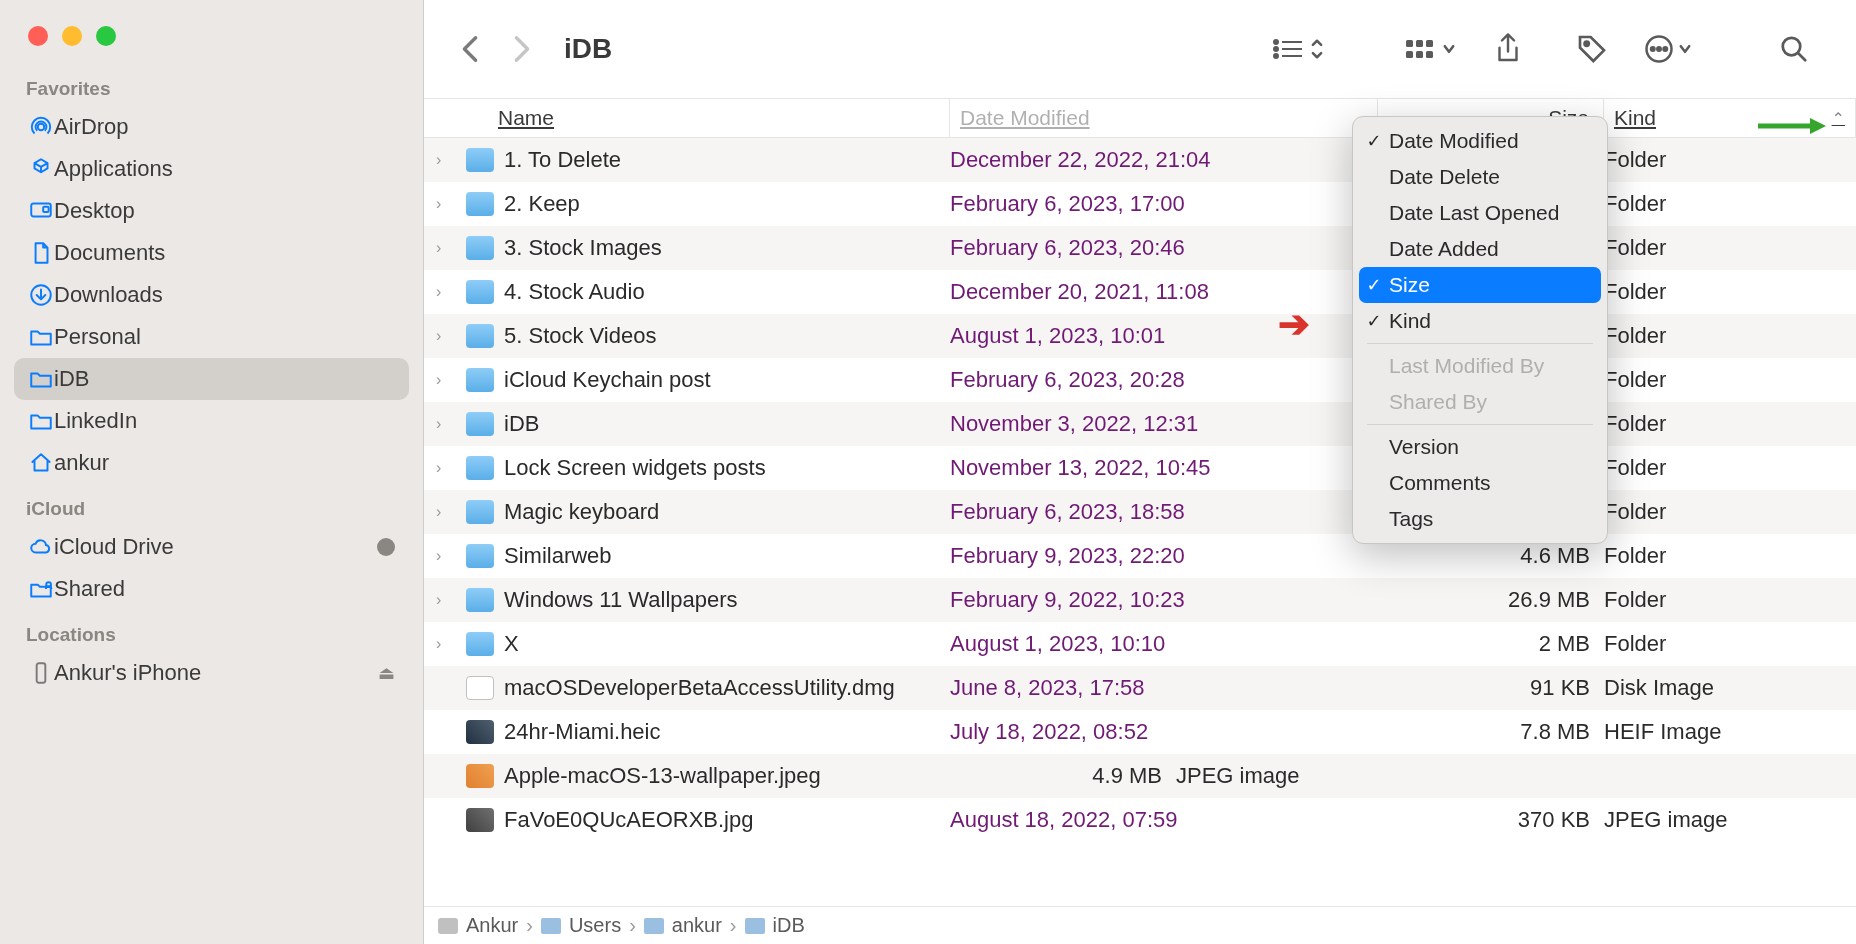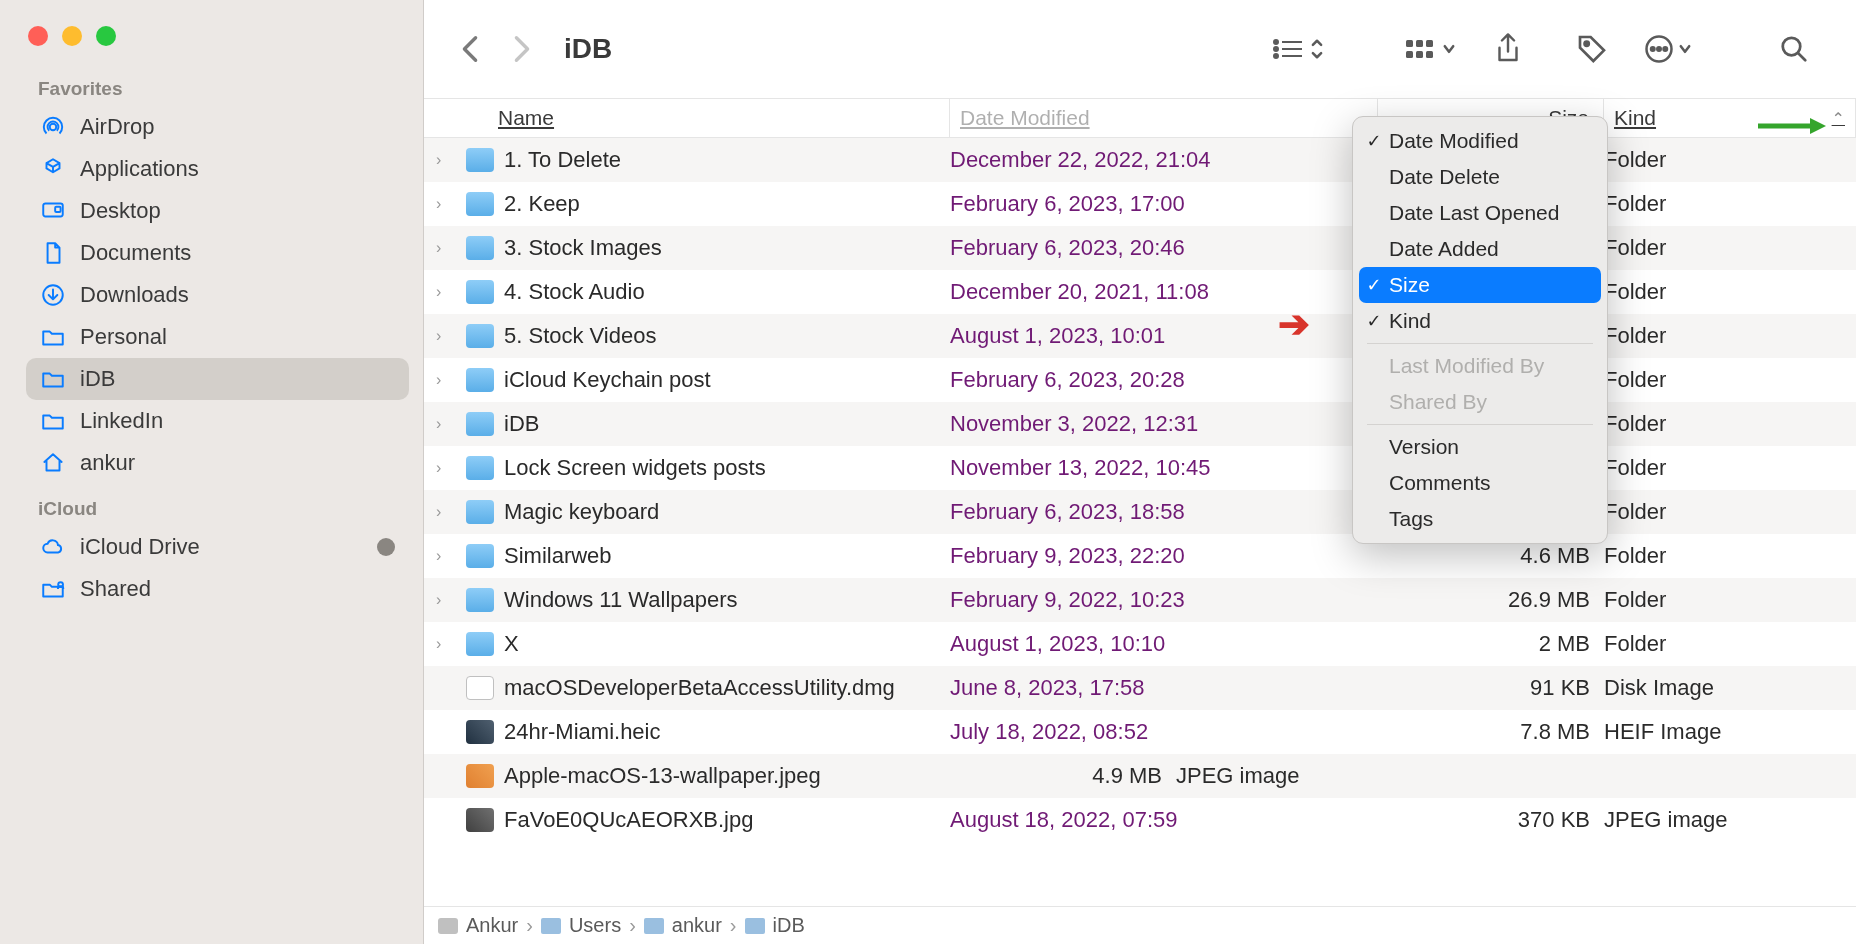--- a/index.html
+++ b/index.html
@@ -4,23 +4,23 @@
 <style>
 * { box-sizing: border-box; margin: 0; padding: 0; font-family: -apple-system, BlinkMacSystemFont, "Helvetica Neue", sans-serif; }
 html, body { width: 1856px; height: 944px; overflow: hidden; background: #fff; }
 .window { display: flex; width: 100%; height: 100%; background: #fff; }
 .sidebar { width: 424px; height: 100%; background: linear-gradient(#ece8e5,#ece8e5); border-right: 1px solid #d0ccc9; padding-top: 20px; }
 .tlights { display: flex; gap: 14px; padding: 6px 0 28px 28px; }
 .tl { width: 20px; height: 20px; border-radius: 50%; }
 .tl.red { background:#ff5f57; }
 .tl.yellow { background:#febc2e; }
 .tl.green { background:#28c840; }
-.side-sec { padding: 4px 14px 10px; margin-left: 12px; }
+.side-sec { padding: 4px 14px 10px; }
 .side-title { color:#8a8681; font-size:19px; font-weight:600; padding: 0 12px 6px; }
-.side-item { display:flex; align-items:center; gap:14px; padding:8px 14px; border-radius:10px; color:#3a3a3a; font-size:22px; }
+.side-item { display:flex; align-items:center; padding:8px 14px; border-radius:10px; color:#3a3a3a; font-size:22px; }
 .side-item.sel { background:#d3cfca; }
 .side-item .ic { width:26px; height:26px; color:#0a7cff; display:flex; align-items:center; justify-content:center; }
 .side-status { margin-left:auto; width:18px; height:18px; border-radius:50%; background:#8a8681; }
 .side-eject { margin-left:auto; color:#8a8681; font-size:18px; }
 .main { flex:1; display:flex; flex-direction:column; height:100%; position:relative; }
 .toolbar { height:98px; display:flex; align-items:center; padding:0 30px; gap:20px; }
 .navbtn { width:32px; height:32px; color:#7a7a7a; display:flex; align-items:center; justify-content:center; }
 .navbtn.disabled { color:#c5c5c5; }
 .title { font-size:28px; font-weight:600; color:#3a3a3a; margin-left:6px; }
 .spacer { flex:1; }
@@ -170,20 +170,32 @@
             <span class="ic">
               <svg width="26" height="26" viewBox="0 0 24 24" stroke="currentColor" stroke-width="1.8" fill="none" stroke-linejoin="round">
                 <path d="M3 8 h6 l2 2 h10 v9 h-18 z"></path>
                 <circle cx="19" cy="8" r="2.2"></circle>
                 <path d="M16.5 12 a2.5 2.5 0 0 1 5 0"></path>
               </svg>
             </span>
             <span>Shared</span>
           </div>
         </div>
+        <div class="side-sec">
+          <div class="side-title">Locations</div>
+          <div class="side-item">
+            <span class="ic">
+              <svg width="26" height="26" viewBox="0 0 24 24" stroke="#7a7a7a" stroke-width="1.8" fill="none">
+                <rect x="8" y="3" width="8" height="18" rx="2"></rect>
+              </svg>
+            </span>
+            <span>Ankur's iPhone</span>
+            <span class="side-eject">⏏</span>
+          </div>
+        </div>
       </div>
   </div>
 
   <div class="main">
     <div class="toolbar">
       <div class="navbtn">
         <svg width="20" height="28" viewBox="0 0 12 20">
             <path d="M10 2 L2 10 L10 18" stroke="currentColor" stroke-width="2.4" fill="none" stroke-linecap="round" stroke-linejoin="round"></path>
           </svg>
       </div>

